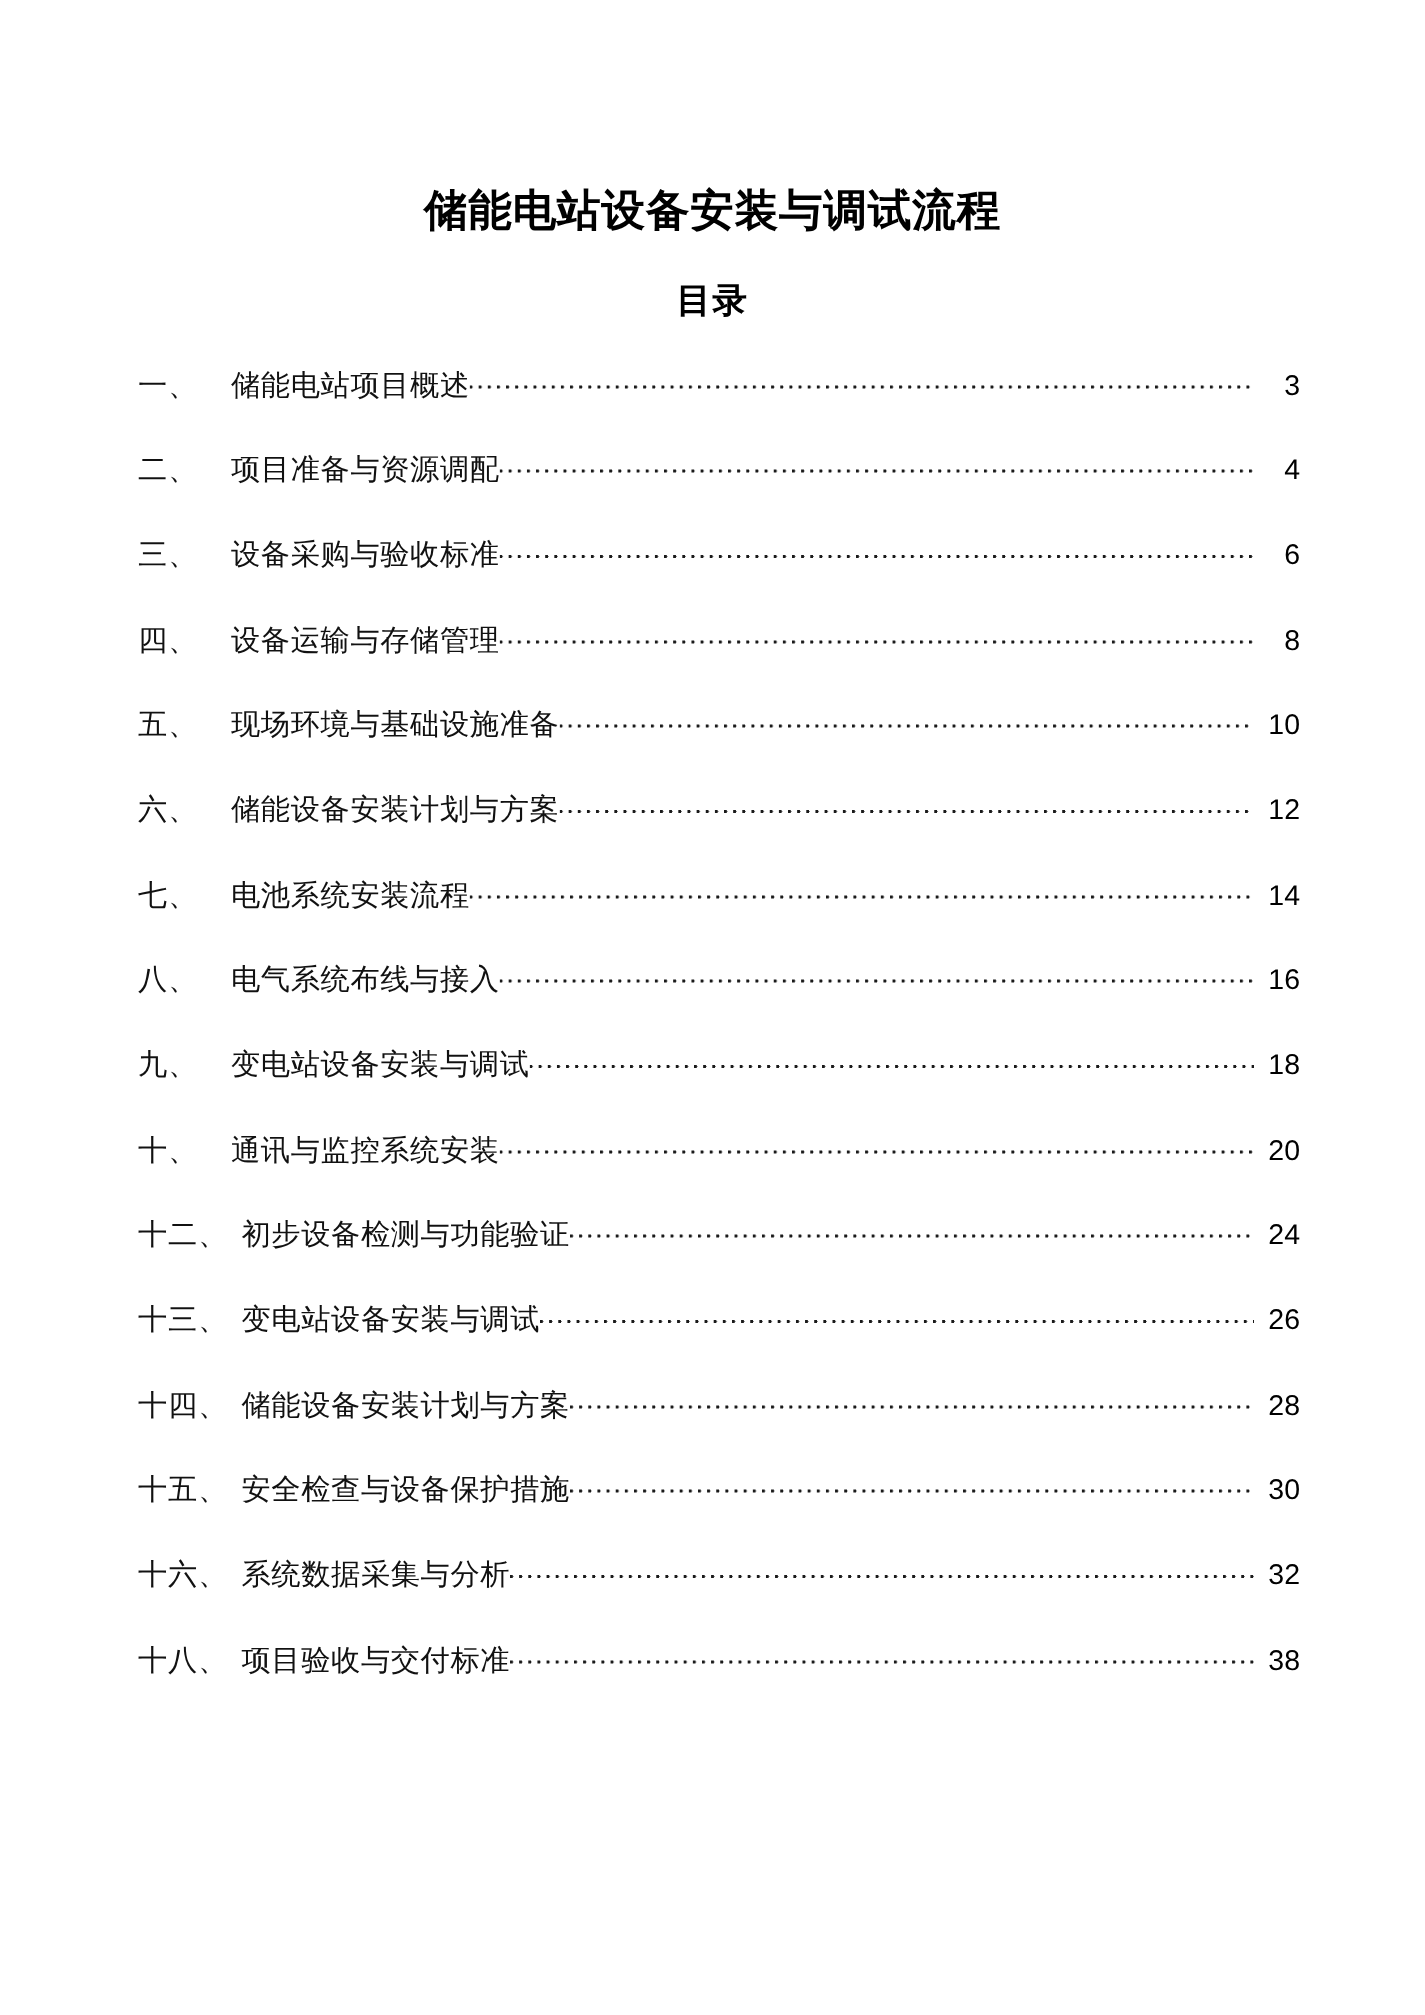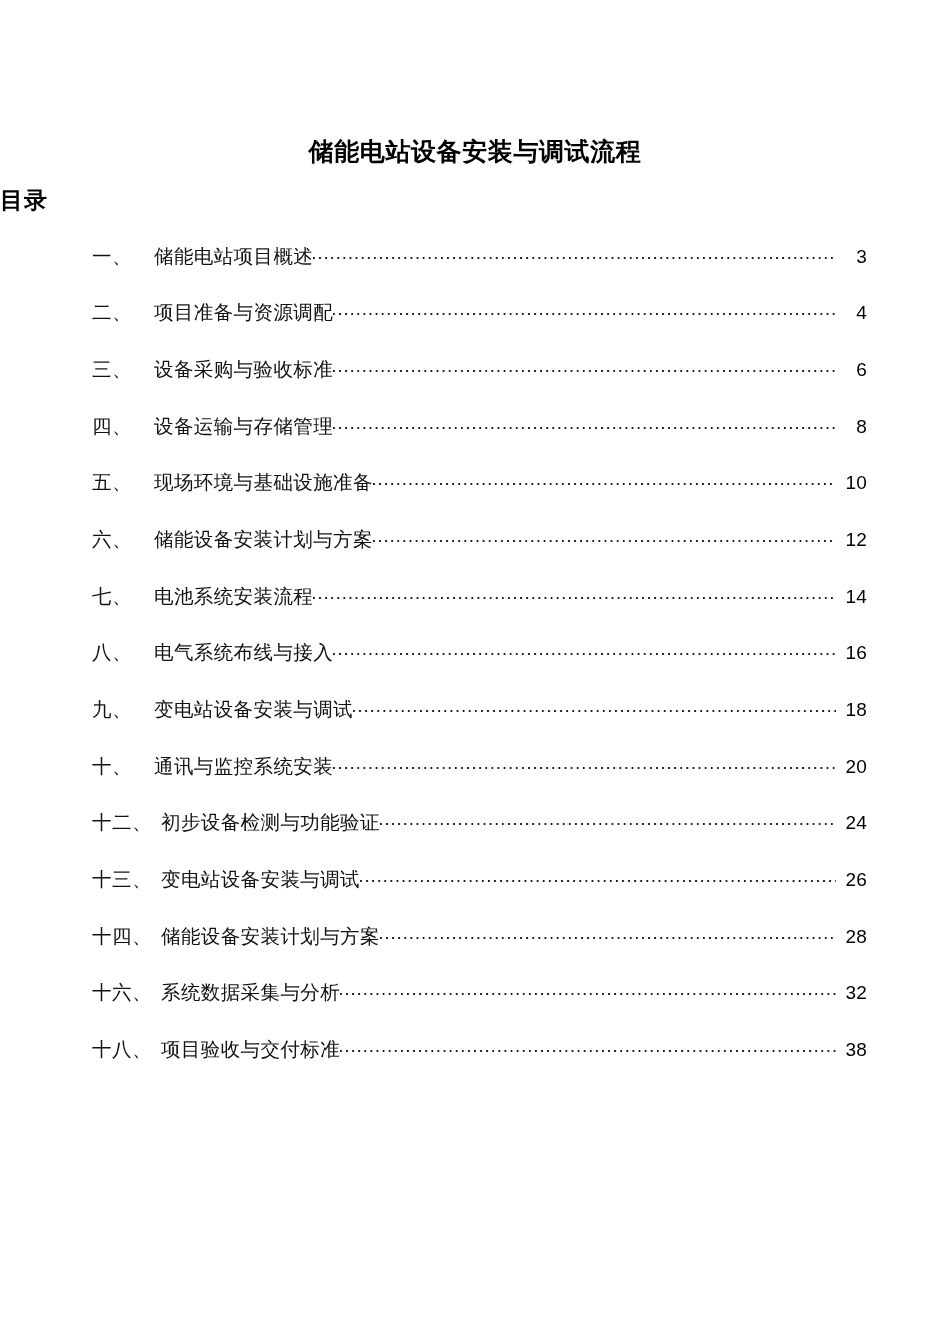--- a/index.html
+++ b/index.html
@@ -21,36 +21,36 @@
     position: absolute;
     inset: 0;
     background: #ffffff;
   }
 
   
   .doc-title {
     position: absolute;
     left: 0;
     right: 0;
-    top: 136px;
+    top: 126px;
     text-align: center;
     font-family: "Liberation Sans", "DejaVu Sans", sans-serif;
     font-weight: bold;
-    font-size: 25px;
+    font-size: 29px;
     letter-spacing: 0.6px;
     line-height: 30px;
     color: #000;
   }
 
   .toc-heading {
     position: absolute;
     left: 0;
     right: 0;
     top: 184px;
-    text-align: left;
+    text-align: center;
     font-family: "Liberation Sans", "DejaVu Sans", sans-serif;
     font-weight: bold;
     font-size: 23px;
     letter-spacing: 1px;
     line-height: 32px;
     color: #000;
   }
 
   
   .toc-list {
@@ -215,20 +215,27 @@
         <span class="toc-page">26</span>
       </div>
       <div class="toc-entry">
         <span class="toc-num">十四、</span>
         <span class="toc-gap"></span>
         <span class="toc-label">储能设备安装计划与方案</span>
         <span class="toc-leader"></span>
         <span class="toc-page">28</span>
       </div>
       <div class="toc-entry">
+        <span class="toc-num">十五、</span>
+        <span class="toc-gap"></span>
+        <span class="toc-label">安全检查与设备保护措施</span>
+        <span class="toc-leader"></span>
+        <span class="toc-page">30</span>
+      </div>
+      <div class="toc-entry">
         <span class="toc-num">十六、</span>
         <span class="toc-gap"></span>
         <span class="toc-label">系统数据采集与分析</span>
         <span class="toc-leader"></span>
         <span class="toc-page">32</span>
       </div>
       <div class="toc-entry">
         <span class="toc-num">十八、</span>
         <span class="toc-gap"></span>
         <span class="toc-label">项目验收与交付标准</span>

